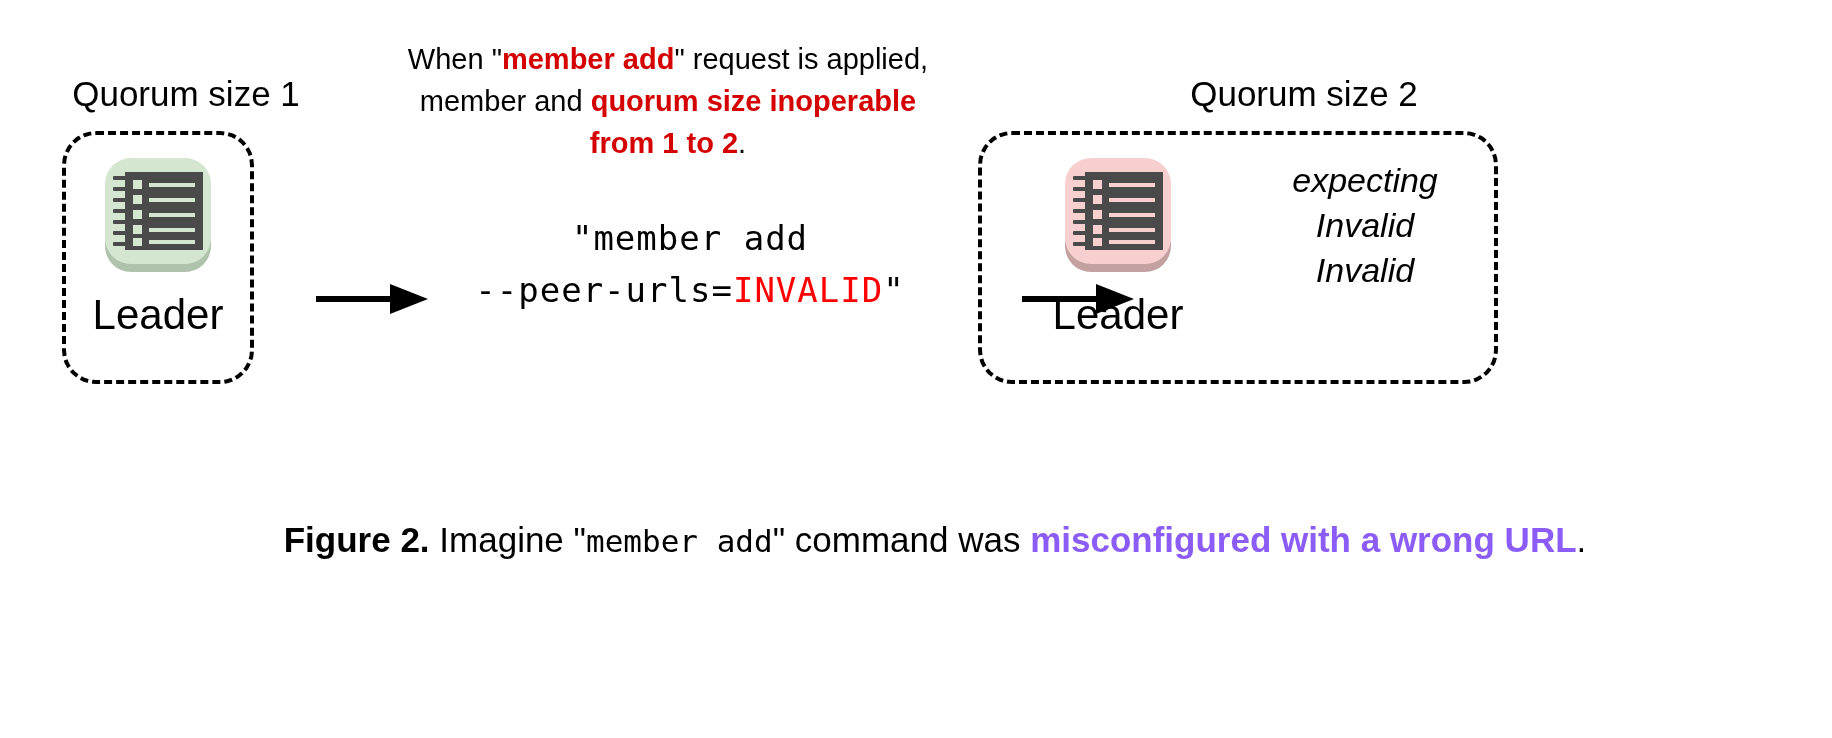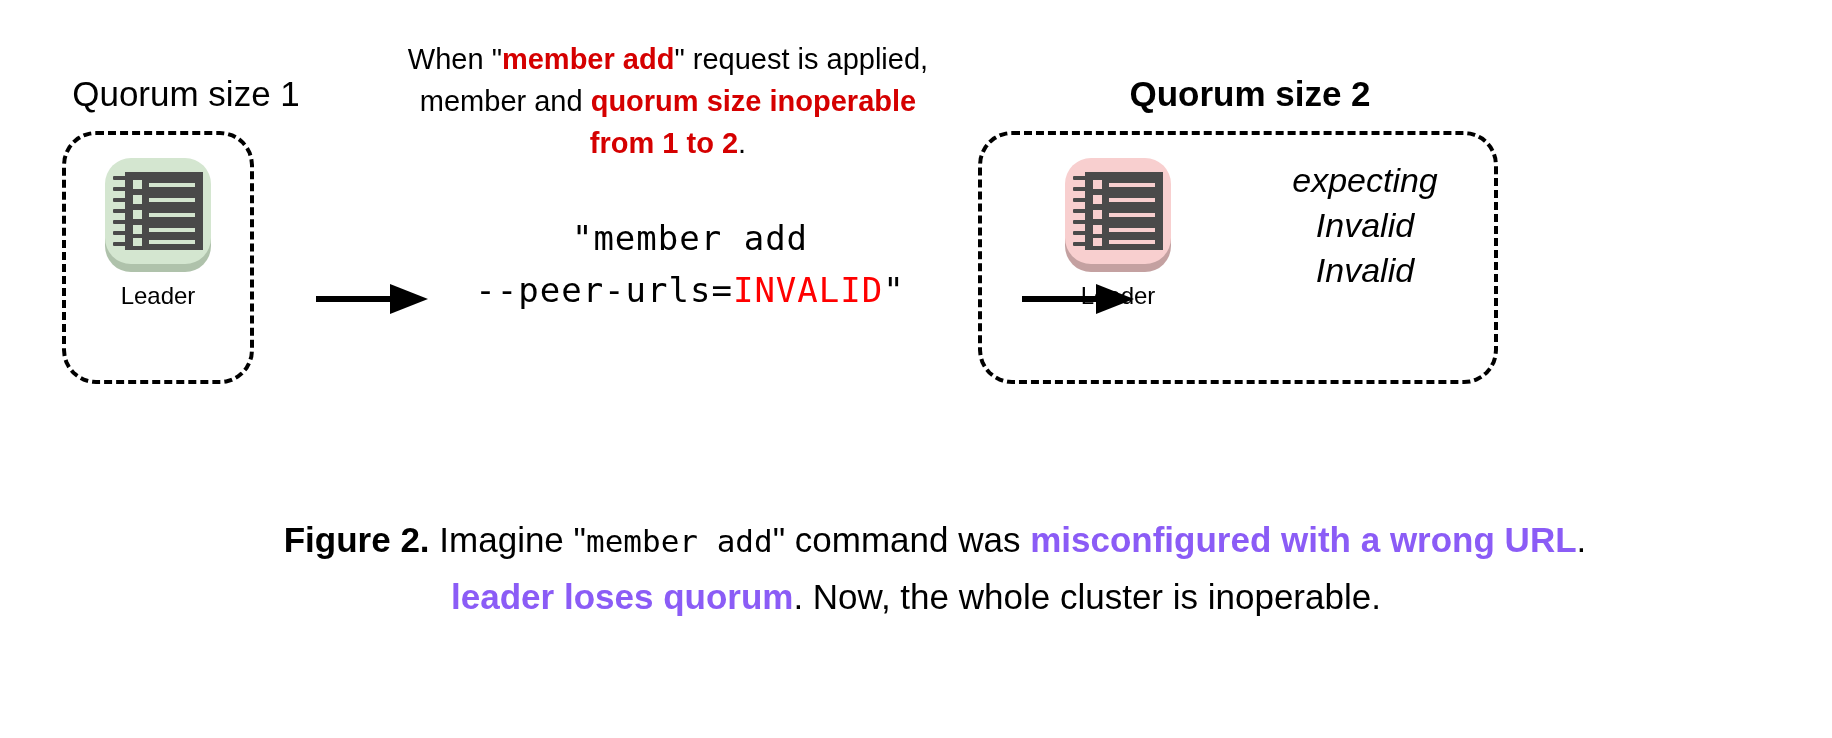--- a/index.html
+++ b/index.html
@@ -21,21 +21,21 @@
   
   .quorum-label {
     position: absolute;
     font-size: 35px;
     font-weight: 400;
     letter-spacing: 0px;
     white-space: nowrap;
     text-align: center;
   }
   #quorum-label-left  { left: 36px;   top: 74px;  width: 300px; }
-  #quorum-label-right { left: 1030px; top: 74px;  width: 440px; font-weight: bold; }
+  #quorum-label-right { left: 1084px; top: 74px;  width: 440px; }
 
   
   .cluster-box {
     position: absolute;
     border: 4px dashed #000000;
     border-radius: 34px;
     box-sizing: border-box;
     background: transparent;
   }
   #cluster-box-left  { left: 62px;  top: 131px; width: 192px; height: 253px; }
@@ -80,22 +80,22 @@
 
   .ledger-svg {
     position: absolute;
     left: 14px;
     top: 20px;
     width: 90px;
     height: 78px;
   }
 
   .node-caption {
-    font-size: 24px;
-    margin-top: 6px;
+    font-size: 42px;
+    margin-top: 15px;
     white-space: nowrap;
   }
 
   
   #right-annotation {
     position: absolute;
     left: 1250px;
     top: 158px;
     width: 230px;
     text-align: center;
@@ -270,14 +270,13 @@
 </div>
 
 <div id="right-annotation">
   <div class="ann-line">expecting</div>
   <div class="ann-line">Invalid</div>
   <div class="ann-line">Invalid</div>
 </div>
 
 <div id="figure-caption">
   <span class="cap-line"><span class="fig-label">Figure 2.</span><span> Imagine "</span><span class="mono-inline">member add</span><span>" command was </span><span class="cap-strong">misconfigured with a wrong URL</span><span>.</span></span>
-  <span class="cap-line"><span class="cap-strong">leader loses quorum</span><span>. Now, the whole cluster is inoperable.</span></span>
 </div>
 
 </body></html>

